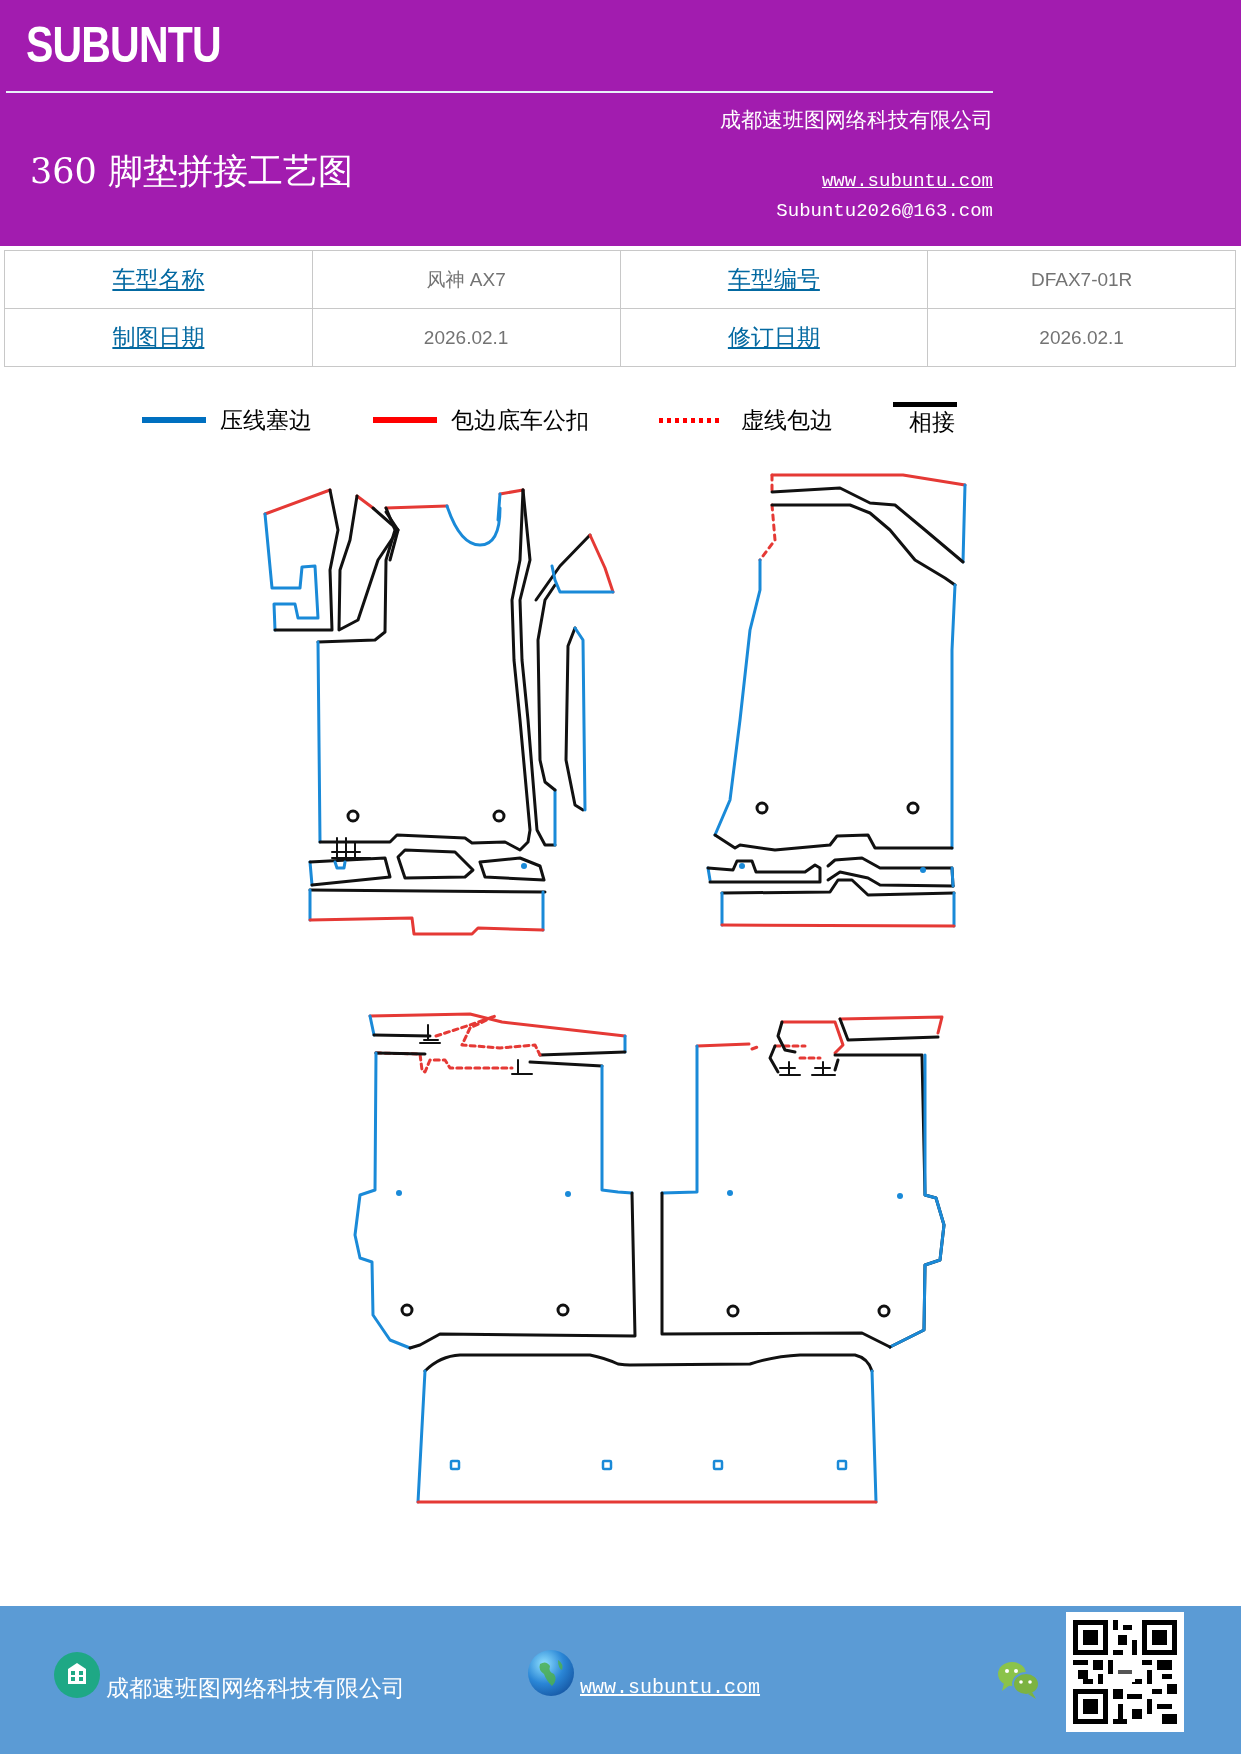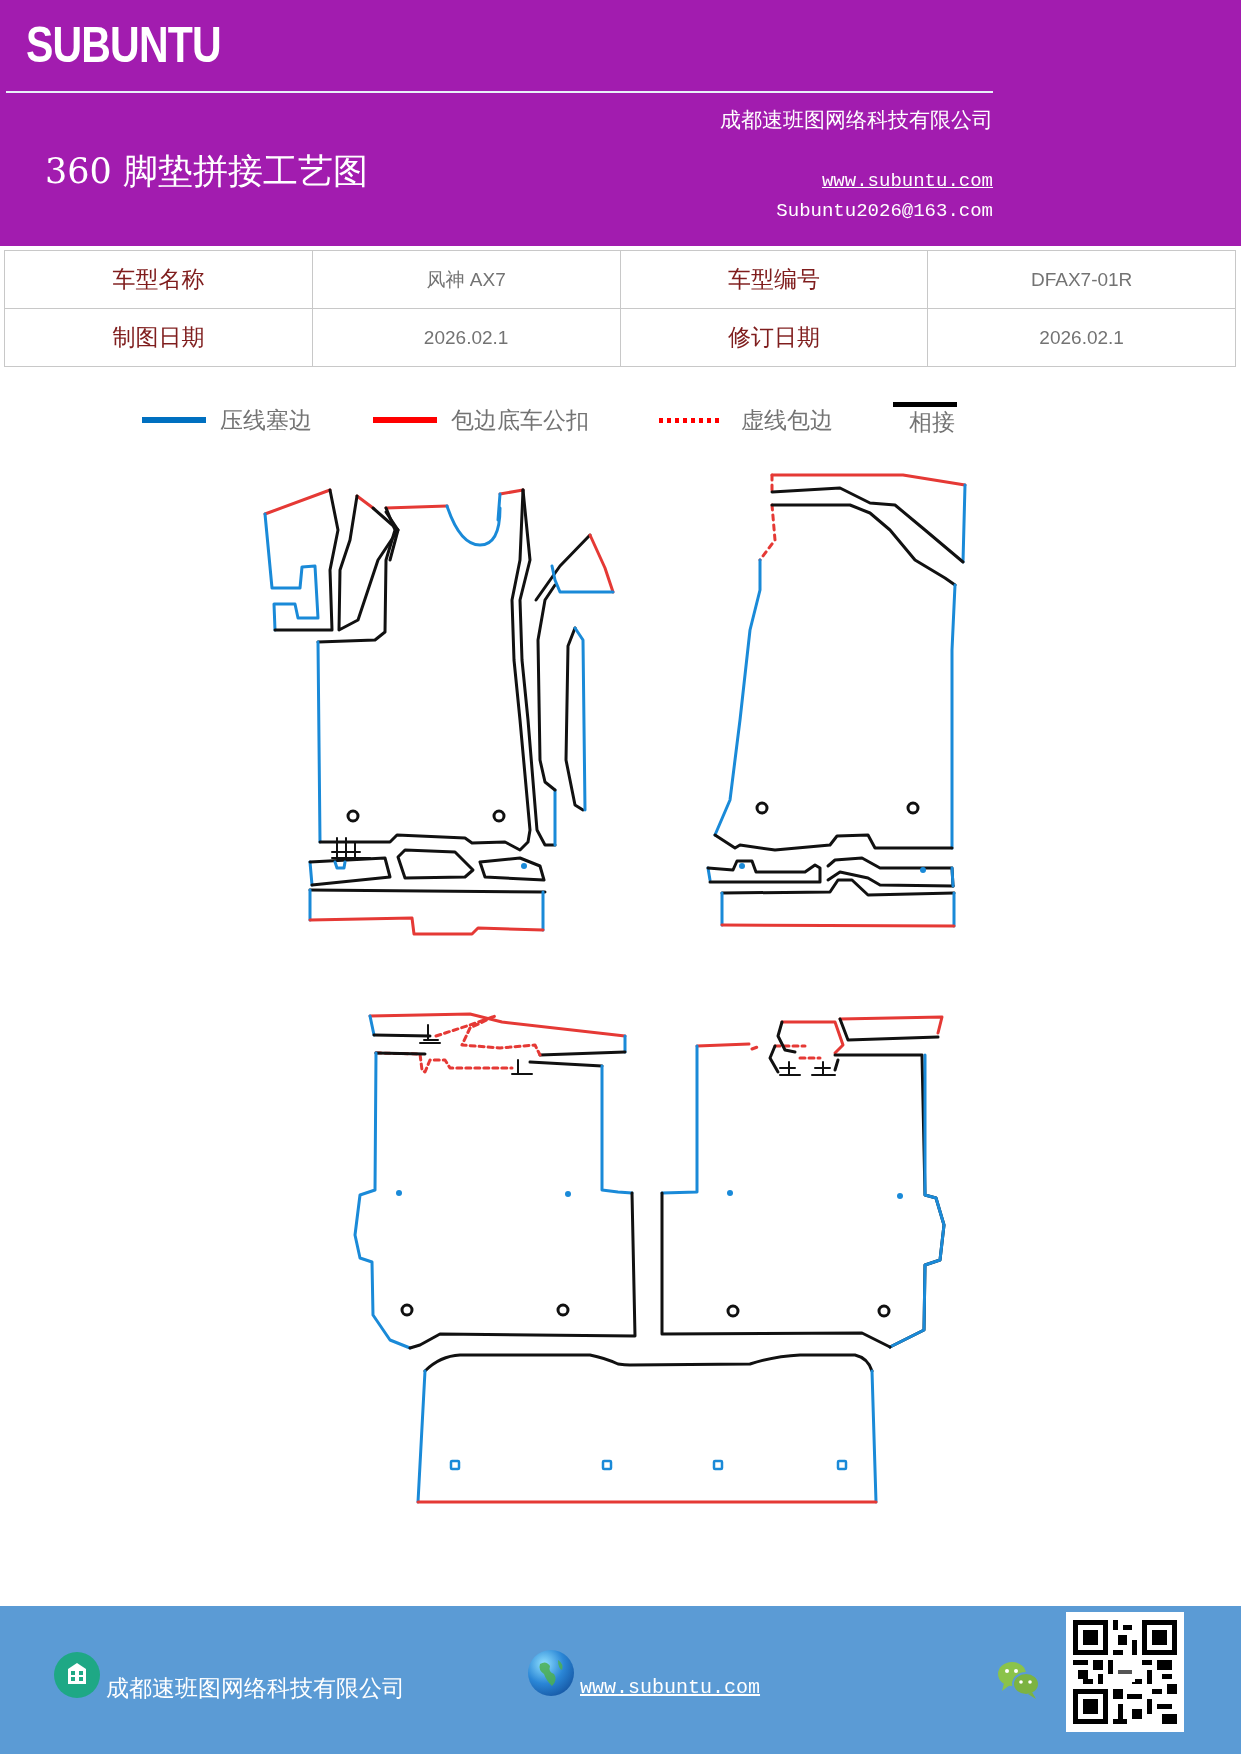--- a/index.html
+++ b/index.html
@@ -2,34 +2,34 @@
 <html><head>
 <meta charset="utf-8">
 <style>
   * { margin:0; padding:0; box-sizing:border-box; }
   html, body { width:1241px; height:1754px; background:#ffffff; overflow:hidden; }
   body { position:relative; font-family:"DejaVu Serif", serif; }
 
   .header { position:absolute; left:0; top:0; width:1241px; height:246px; background:#a21caf; }
   .brand { position:absolute; left:26px; top:16px; font-family:"Liberation Sans", sans-serif; font-weight:bold; font-size:50px; color:#fff; letter-spacing:-1px; transform:scaleX(0.82); transform-origin:left top; }
   .header-rule { position:absolute; left:6px; top:91px; width:987px; height:2px; background:#e8f0f8; }
-  .doc-title { position:absolute; left:30px; top:148px; font-size:35px; color:#fff; font-family:"DejaVu Serif", serif;margin-left:15px; }
+  .doc-title { position:absolute; left:30px; top:148px; font-size:35px; color:#fff; font-family:"DejaVu Serif", serif; }
   .company { position:absolute; right:248px; top:106px; font-size:21px; color:#fff; }
   .site { position:absolute; right:248px; top:170px; font-size:19px; color:#fff; text-decoration:underline; font-family:"Liberation Mono", monospace; }
   .email { position:absolute; right:248px; top:200px; font-size:19px; color:#fff; font-family:"Liberation Mono", monospace; }
   .sop { position:absolute; left:1043px; top:66px; font-family:"DejaVu Sans", sans-serif; font-size:84px; color:#fff; letter-spacing:2px; }
 
   .info-table { position:absolute; left:4px; top:250px; width:1232px; border-collapse:collapse; }
   .info-table td { border:1.5px solid #c8c8c8; height:58px; text-align:center; width:25%; }
-  .lbl { font-size:23px; color:#7f1d1d; font-family:"DejaVu Serif", serif; }
+  .lbl { font-size:23px; color:#0369a1; font-family:"DejaVu Serif", serif;text-decoration:underline; }
   .val { font-size:19px; color:#737373; font-family:"Liberation Sans", sans-serif; }
 
   .legend { position:absolute; top:402px; height:36px; display:flex; align-items:center; }
   .legend .swatch { display:inline-block; width:64px; height:6px; margin-right:14px; }
-  .legend .ltxt { font-size:23px; color:#737373; }
+  .legend .ltxt { font-size:23px; color:#000000; }
 
   .diagram { position:absolute; left:0; top:0; width:1241px; height:1754px; pointer-events:none; }
 
   .footer { position:absolute; left:0; top:1606px; width:1241px; height:148px; background:#5b9bd5; }
   .f-building { position:absolute; left:54px; top:46px; width:46px; height:46px; border-radius:50%; background:#1ea885; }
   .f-company { position:absolute; left:106px; top:67px; font-size:23px; color:#fff; }
   .f-globe { position:absolute; left:528px; top:44px; width:46px; height:46px; border-radius:50%; background:radial-gradient(circle at 35% 30%, #8fe0ff 0%, #2a86d6 45%, #0c3f8a 100%); }
   .f-site { position:absolute; left:580px; top:70px; font-size:20px; color:#fff; text-decoration:underline; font-family:"Liberation Mono", monospace; }
   .f-wechat { position:absolute; left:994px; top:52px; width:50px; height:44px; }
   .f-qr { position:absolute; left:1066px; top:6px; width:118px; height:120px; background:#fff; padding:7px; }

